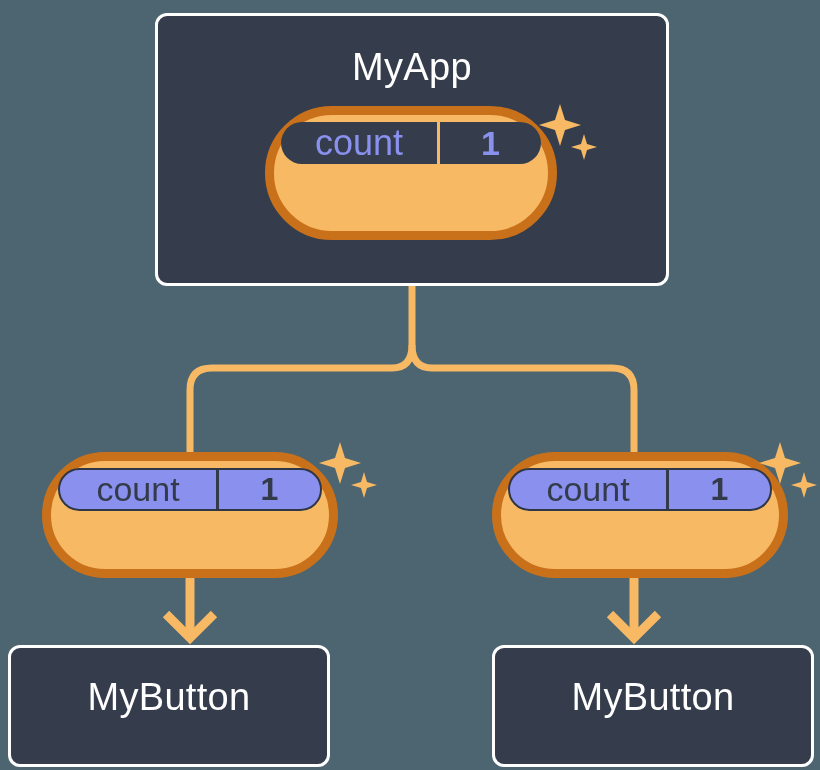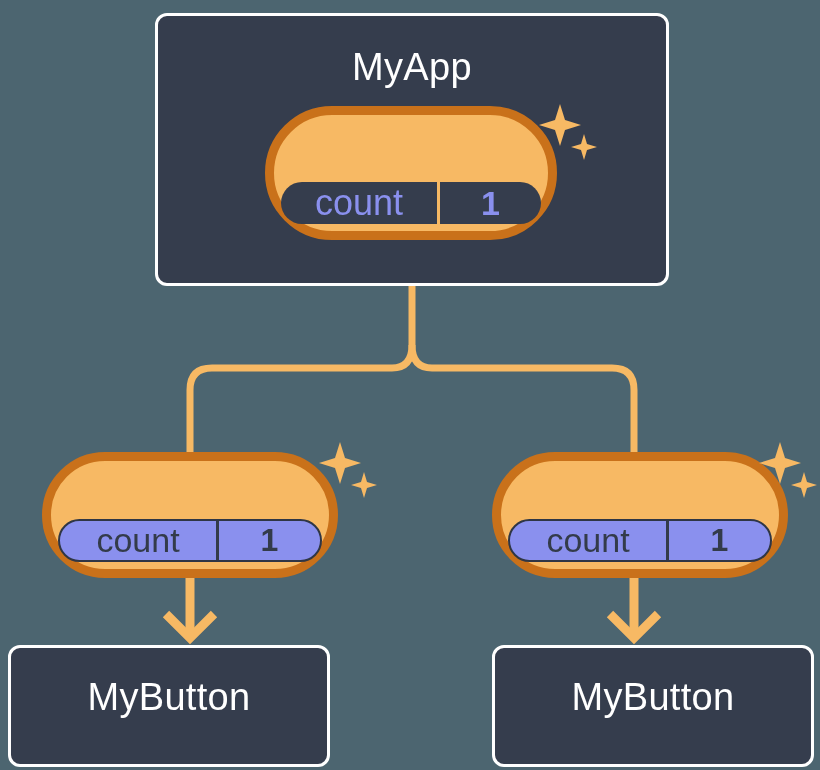--- a/index.html
+++ b/index.html
@@ -72,21 +72,21 @@
   .comp-box-bottom .comp-title {
     top: 28px;
   }
 
   
   .pill {
     position: absolute;
     box-sizing: border-box;
     border-radius: 999px;
     display: flex;
-    align-items: flex-end;
+    align-items: flex-start;
     
     border: 9px solid #c9711a;
     background: #f7b964;
     padding: 7px;
   }
   .pill-inner {
     flex: 1 1 auto;
     display: flex;
     align-items: stretch;
     border-radius: 999px;

